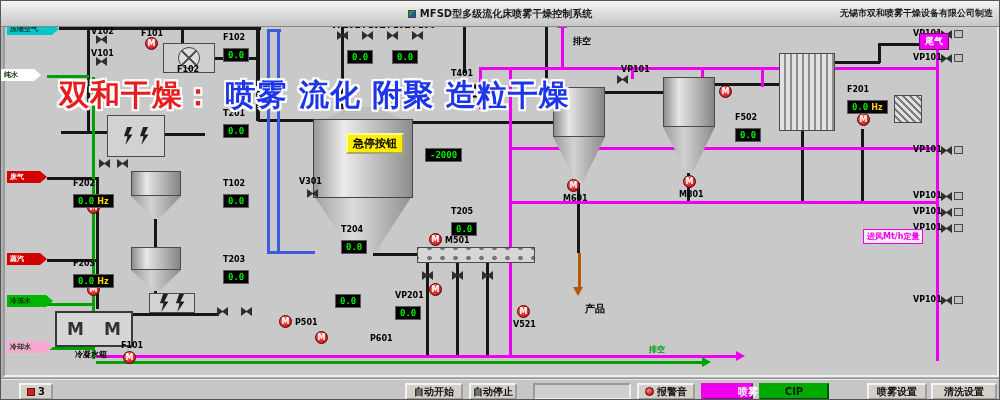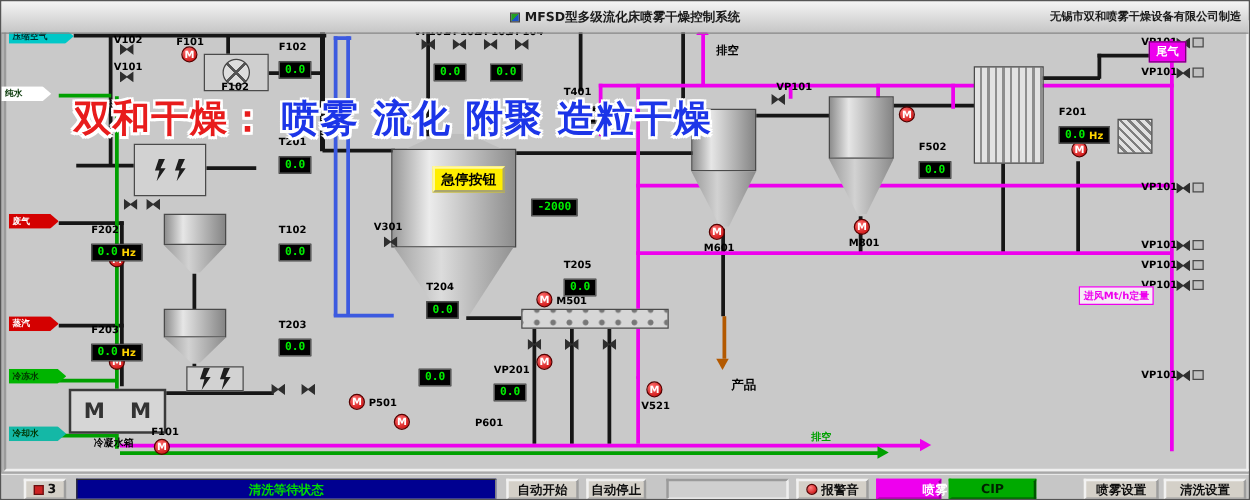--- a/index.html
+++ b/index.html
@@ -176,21 +176,21 @@
       <div class="disp" style="left: 846px; top: 94px;"><span class="tag2">F201</span><div class="val">0.0<span class="unit">Hz</span></div></div>
       <div class="disp" style="left: 222px; top: 118px;"><span class="tag2">T201</span><div class="val">0.0</div></div>
       <div class="disp" style="left: 222px; top: 188px;"><span class="tag2">T102</span><div class="val">0.0</div></div>
       <div class="disp" style="left: 72px; top: 188px;"><span class="tag2">F202</span><div class="val">0.0<span class="unit">Hz</span></div></div>
       <div class="disp" style="left: 222px; top: 264px;"><span class="tag2">T203</span><div class="val">0.0</div></div>
       <div class="disp" style="left: 72px; top: 268px;"><span class="tag2">F203</span><div class="val">0.0<span class="unit">Hz</span></div></div>
       <div class="disp" style="left: 340px; top: 234px;"><span class="tag2">T204</span><div class="val">0.0</div></div>
       <div class="disp" style="left: 450px; top: 216px;"><span class="tag2">T205</span><div class="val">0.0</div></div>
       <div class="disp" style="left: 334px; top: 288px;"><div class="val">0.0</div></div>
       <div class="disp" style="left: 394px; top: 300px;"><span class="tag2">VP201</span><div class="val">0.0</div></div>
-      <div class="disp" style="left: 424px; top: 152px;"><div class="val">-2000</div></div>
+      <div class="disp" style="left: 424px; top: 142px;"><div class="val">-2000</div></div>
       <div class="tag" style="left: 90px; top: 26px;">V102</div>
       <div class="tag" style="left: 90px; top: 48px;">V101</div>
       <div class="tag" style="left: 140px; top: 28px;">F101</div>
       <div class="tag" style="left: 176px; top: 64px;">F102</div>
       <div class="tag" style="left: 330px; top: 20px;">VP101</div>
       <div class="tag" style="left: 355px; top: 20px;">VP102</div>
       <div class="tag" style="left: 380px; top: 20px;">VP103</div>
       <div class="tag" style="left: 405px; top: 20px;">VP104</div>
       <div class="tag" style="left: 572px; top: 36px; font-size: 9px;">排空</div>
       <div class="tag" style="left: 620px; top: 64px;">VP101</div>
@@ -242,43 +242,40 @@
       <div class="motor" style="left: 566px; top: 178px;">M</div>
       <div class="mtag" style="left: 562px; top: 193px;">M601</div>
       <div class="motor" style="left: 682px; top: 174px;">M</div>
       <div class="mtag" style="left: 678px; top: 189px;">M801</div>
       <div class="motor" style="left: 428px; top: 232px;">M</div>
       <div class="mtag" style="left: 444px; top: 235px;">M501</div>
       <div class="motor" style="left: 428px; top: 282px;">M</div>
       <div class="motor" style="left: 278px; top: 314px;">M</div>
       <div class="mtag" style="left: 294px; top: 317px;">P501</div>
       <div class="motor" style="left: 314px; top: 330px;">M</div>
-      <div class="mtag" style="left: 340px; top: 333px; padding-left: 39px;">P601</div>
+      <div class="mtag" style="left: 330px; top: 333px; padding-left: 39px;">P601</div>
       <div class="motor" style="left: 516px; top: 304px;">M</div>
       <div class="mtag" style="left: 512px; top: 319px;">V521</div>
       <div class="motor" style="left: 122px; top: 350px;">M</div>
       <div class="mtag" style="left: 120px; top: 340px;">F101</div>
       <div class="inlet" style="left: 6px; top: 22px; width: 52px; background: rgb(0, 200, 200); color: rgb(0, 51, 51);">压缩空气</div>
       <div class="inlet" style="left: 0; top: 68px; width: 40px; background: #ffffff; color: rgb(0, 51, 0);">纯水</div>
       <div class="inlet" style="left: 6px; top: 170px; width: 40px; background: rgb(212, 0, 0); color: rgb(255, 255, 255);">废气</div>
       <div class="inlet" style="left: 6px; top: 252px; width: 40px; background: rgb(212, 0, 0); color: rgb(255, 255, 255);">蒸汽</div>
       <div class="inlet" style="left: 6px; top: 294px; width: 46px; background: rgb(0, 180, 0); color: rgb(0, 51, 0);">冷冻水</div>
-      <div class="inlet" style="left: 6px; top: 340px; width: 46px; background: #14b8a6; color: rgb(0, 51, 0);">冷却水</div>
+      <div class="inlet" style="left: 6px; top: 340px; width: 46px; background: #f9a8d4; color: rgb(0, 51, 0);">冷却水</div>
       <div class="gasbox" style="left: 918px; top: 32px;">尾气</div>
       <div class="infobox" style="left: 862px; top: 228px;">进风Mt/h定量</div>
     </div>
 
   <div class="bottombar" id="bottombar">
     <div class="btn" style="left:18px;width:34px">
       <span class="page-ind"></span>
       <span>3</span>
     </div>
-    <div class="status">
-      <span>清洗等待状态</span>
-    </div>
     <div class="sunken"></div>
   <div class="btn" style="left: 404px; width: 58px;">
         <span>自动开始</span>
       </div>
       <div class="btn" style="left: 468px; width: 48px;">
         <span>自动停止</span>
       </div>
       <div class="btn" style="left: 636px; width: 58px;">
         <span class="alarm-icon"></span>
         <span>报警音</span>

